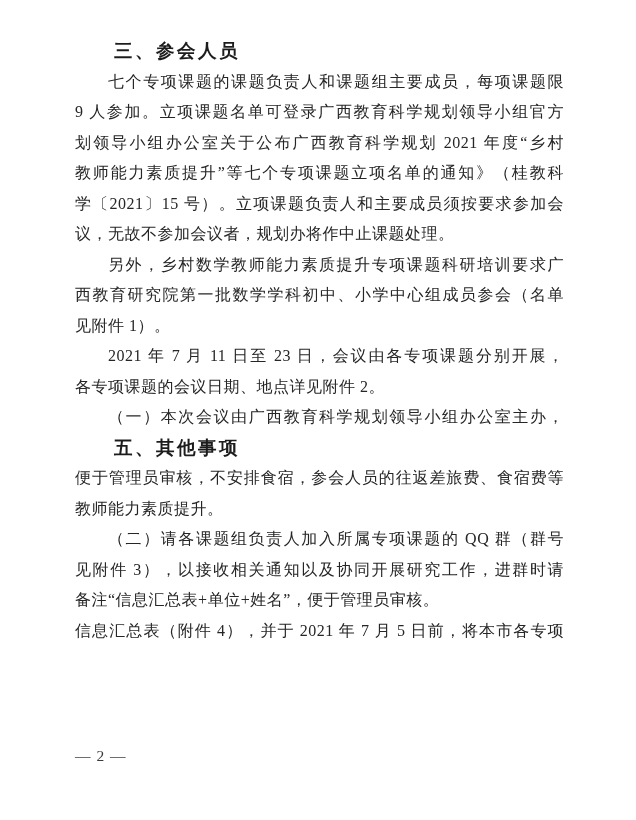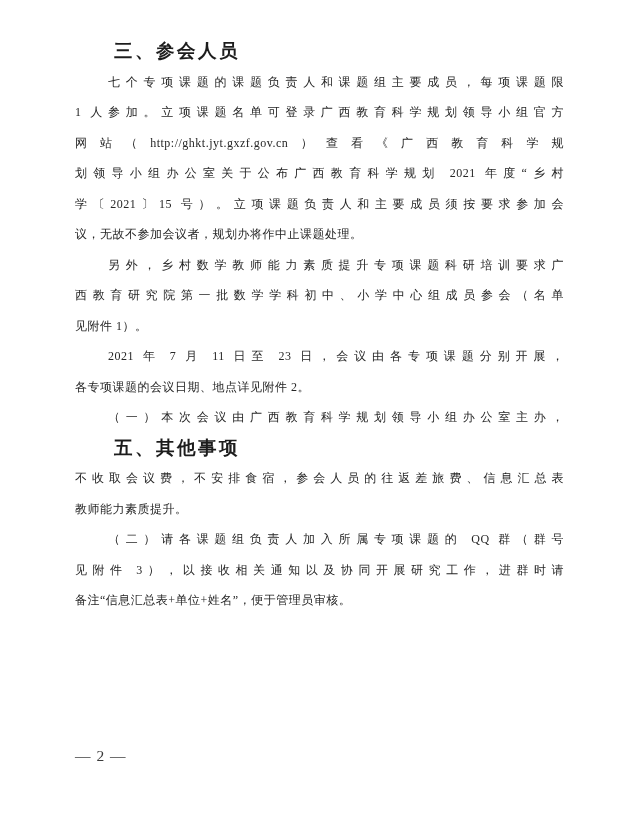--- a/index.html
+++ b/index.html
@@ -15,21 +15,21 @@
   }
   .doc {
     position: absolute;
     left: 75px;
     top: 36px;
     width: 489px;
   }
   .line {
     height: 30.5px;
     line-height: 30.5px;
-    font-size: 12px;
+    font-size: 16px;
     letter-spacing: 0.5px;
     text-align: left;
     overflow: hidden;
   }
   
   .line.fill {
     text-align: justify;
     text-align-last: justify;
   }
   
@@ -56,32 +56,33 @@
     color: #3a3a3a;
   }
 </style>
 </head>
 <body>
 
 <div class="page">
   <div class="doc">
     <div class="line heading">三、参会人员</div>
     <div class="line fill indent">七个专项课题的课题负责人和课题组主要成员，每项课题限</div>
-    <div class="line fill">1 人参加。立项课题名单可登录广西教育科学规划领导小组官方</div>
-    <div class="line fill">网站（http://ghkt.jyt.gxzf.gov.cn）查看《广西教育科学规</div>
+    <div class="line fill">9 人参加。立项课题名单可登录广西教育科学规划领导小组官方</div>
     <div class="line fill">划领导小组办公室关于公布广西教育科学规划 2021 年度“乡村</div>
+    <div class="line fill">教师能力素质提升”等七个专项课题立项名单的通知》（桂教科</div>
     <div class="line fill">学〔2021〕15 号）。立项课题负责人和主要成员须按要求参加会</div>
     <div class="line">议，无故不参加会议者，规划办将作中止课题处理。</div>
     <div class="line fill indent">另外，乡村数学教师能力素质提升专项课题科研培训要求广</div>
     <div class="line fill">西教育研究院第一批数学学科初中、小学中心组成员参会（名单</div>
     <div class="line">见附件 1）。</div>
     <div class="line fill indent">2021 年 7 月 11 日至 23 日，会议由各专项课题分别开展，</div>
     <div class="line">各专项课题的会议日期、地点详见附件 2。</div>
     <div class="line fill indent">（一）本次会议由广西教育科学规划领导小组办公室主办，</div>
     <div class="line heading">五、其他事项</div>
-    <div class="line fill">不收取会议费，不安排食宿，参会人员的往返差旅费、信息汇总表</div>
+    <div class="line fill">便于管理员审核，不安排食宿，参会人员的往返差旅费、食宿费等</div>
     <div class="line">教师能力素质提升。</div>
     <div class="line fill indent">（二）请各课题组负责人加入所属专项课题的 QQ 群（群号</div>
     <div class="line fill">见附件 3），以接收相关通知以及协同开展研究工作，进群时请</div>
     <div class="line">备注“信息汇总表+单位+姓名”，便于管理员审核。</div>
+    <div class="line fill">信息汇总表（附件 4），并于 2021 年 7 月 5 日前，将本市各专项</div>
   </div>
   <div class="pagenum">— 2 —</div>
 </div>
 
 </body></html>

